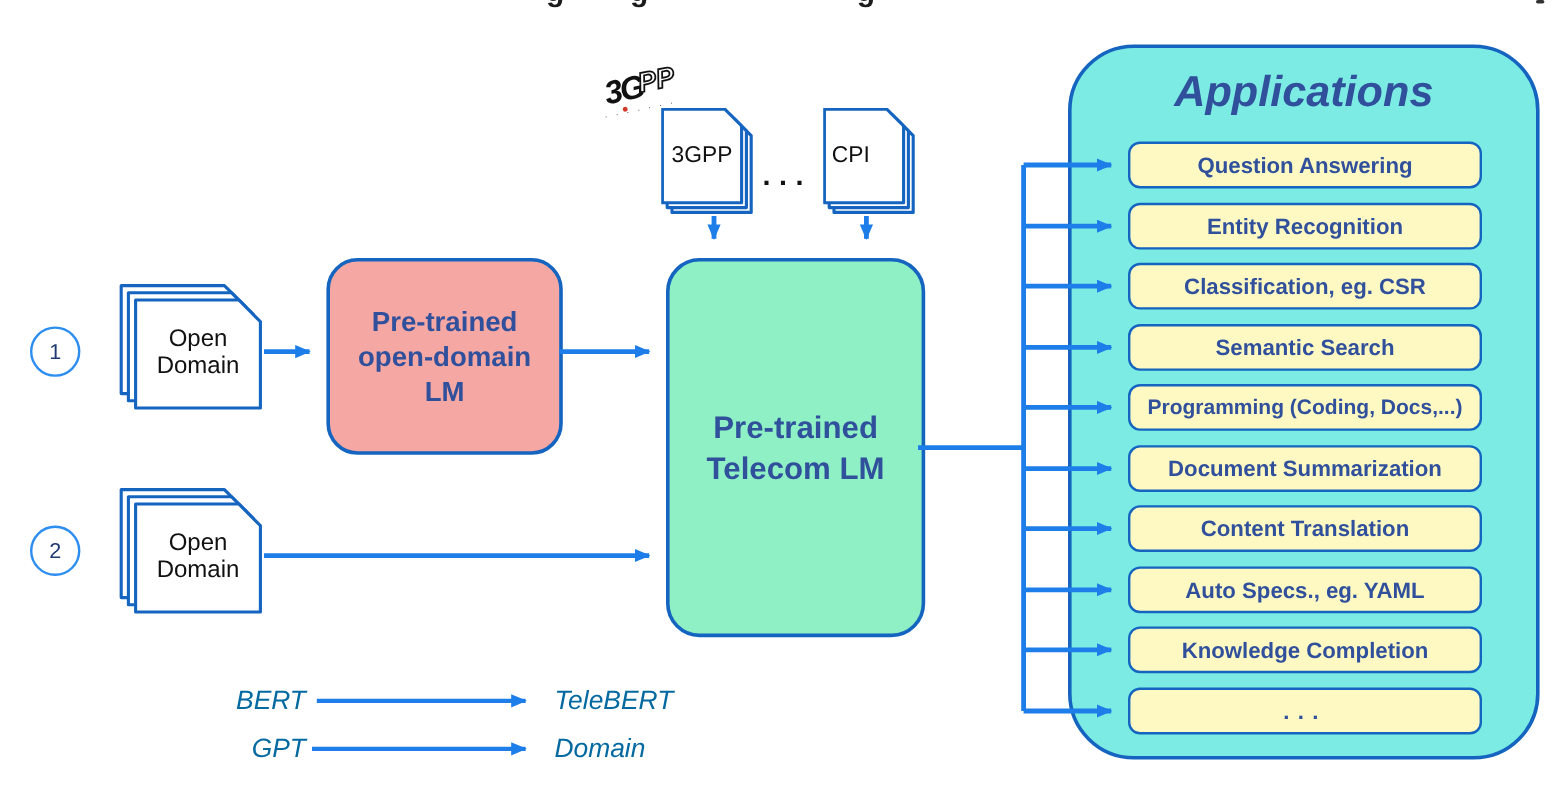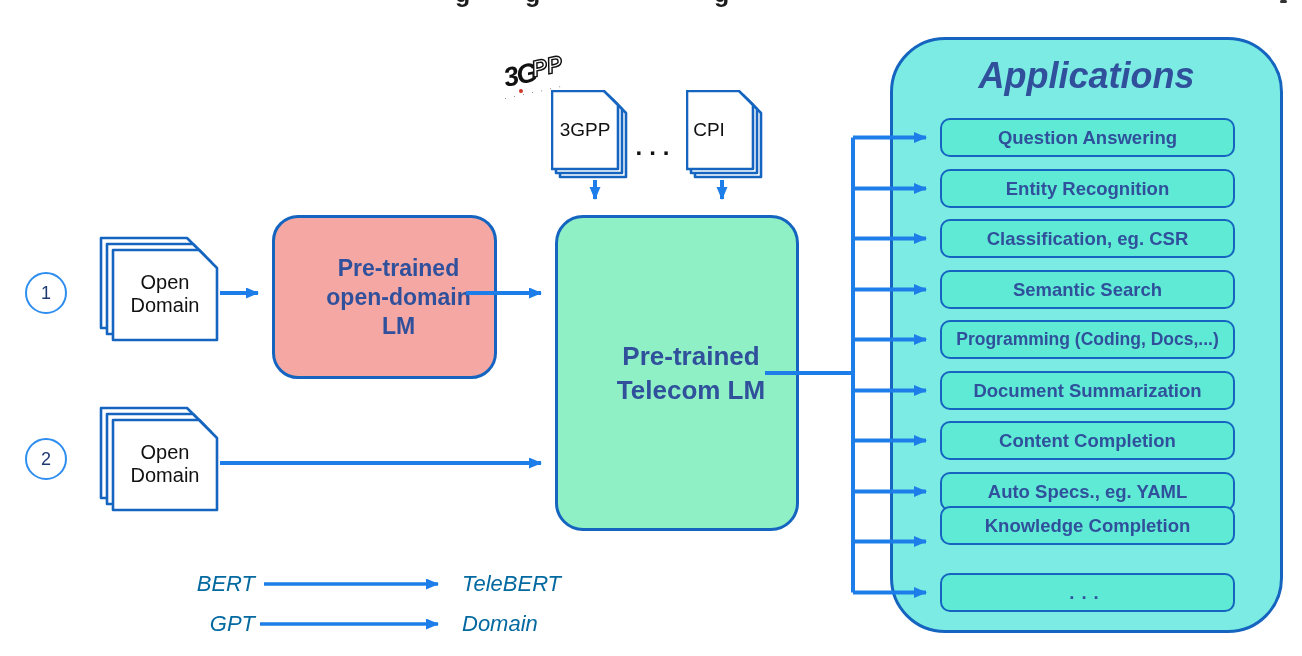--- a/index.html
+++ b/index.html
@@ -24,38 +24,38 @@
   .doc-label{
     position:absolute;display:flex;flex-direction:column;align-items:center;justify-content:center;
     color:#111;text-align:center;font-weight:500;
   }
   .doc-label.big{font-size:20px;line-height:23px;text-align:right;}
   .doc-label.small{font-size:19px;line-height:20px;}
 
   
   .model-box{
     position:absolute;display:flex;flex-direction:column;align-items:center;justify-content:center;
-    border:3px solid #1565c0;color:#30509c;text-align:center;font-weight:600;padding-left:28px;
+    border:3px solid #1565c0;color:#30509c;text-align:center;font-weight:600;
   }
   .box-pink{left:272px;top:215px;width:191px;height:158px;border-radius:26px;background:#f5a8a3;font-size:23px;line-height:29px;}
   .box-green{left:555px;top:215px;width:210px;height:310px;border-radius:28px;background:#8ef0c4;font-size:26px;line-height:34px;}
 
   
   .apps-box{
     position:absolute;left:890px;top:37px;width:393px;height:596px;
     border:3.5px solid #1565c0;border-radius:55px;background:#7cebe3;box-sizing:border-box;
   }
   .apps-title{
     position:absolute;left:890px;top:52px;width:393px;height:48px;
     display:flex;align-items:center;justify-content:center;
     color:#30509c;font-size:36px;font-weight:600;font-style:italic;
   }
   .app-button{
     position:absolute;left:940px;width:295px;height:39px;box-sizing:border-box;
-    border:2.5px solid #1565c0;border-radius:10px;background:#5eead4;
+    border:2.5px solid #1565c0;border-radius:10px;background:#fef9c3;
     display:flex;align-items:center;justify-content:center;
     color:#30509c;font-size:18.5px;font-weight:600;white-space:nowrap;
   }
   .app-button.ellipsis{letter-spacing:7px;font-weight:700;}
 
   
   .corpora-dots{
     position:absolute;left:626px;top:134px;width:60px;height:26px;
     display:flex;align-items:center;justify-content:center;
     color:#111;font-size:24px;font-weight:700;letter-spacing:7px;
@@ -175,23 +175,23 @@
 
   <div class="apps-box"></div>
   <div class="apps-title">Applications</div>
 
   <div class="app-button" style="top:118px">Question Answering</div>
   <div class="app-button" style="top:169px">Entity Recognition</div>
   <div class="app-button" style="top:219px">Classification, eg. CSR</div>
   <div class="app-button" style="top:270px">Semantic Search</div>
   <div class="app-button" style="top:320px;font-size:17.5px">Programming (Coding, Docs,...)</div>
   <div class="app-button" style="top:371px">Document Summarization</div>
-  <div class="app-button" style="top:421px">Content Completion</div>
+  <div class="app-button" style="top:421px">Content Translation</div>
   <div class="app-button" style="top:472px">Auto Specs., eg. YAML</div>
-  <div class="app-button" style="top:506px">Knowledge Completion</div>
+  <div class="app-button" style="top:522px">Knowledge Completion</div>
   <div class="app-button ellipsis" style="top:573px">...</div>
 
   <div class="legend-text legend-from" style="top:571px">BERT</div>
   <div class="legend-text legend-to" style="top:571px">TeleBERT</div>
   <div class="legend-text legend-from" style="top:611px">GPT</div>
   <div class="legend-text legend-to" style="top:611px">Domain</div>
 
   <svg class="overlay" width="1302" height="656" viewBox="0 0 1302 656">
     <defs>
       <marker id="ah" markerUnits="userSpaceOnUse" markerWidth="14" markerHeight="12" refX="12" refY="5.5" orient="auto">

